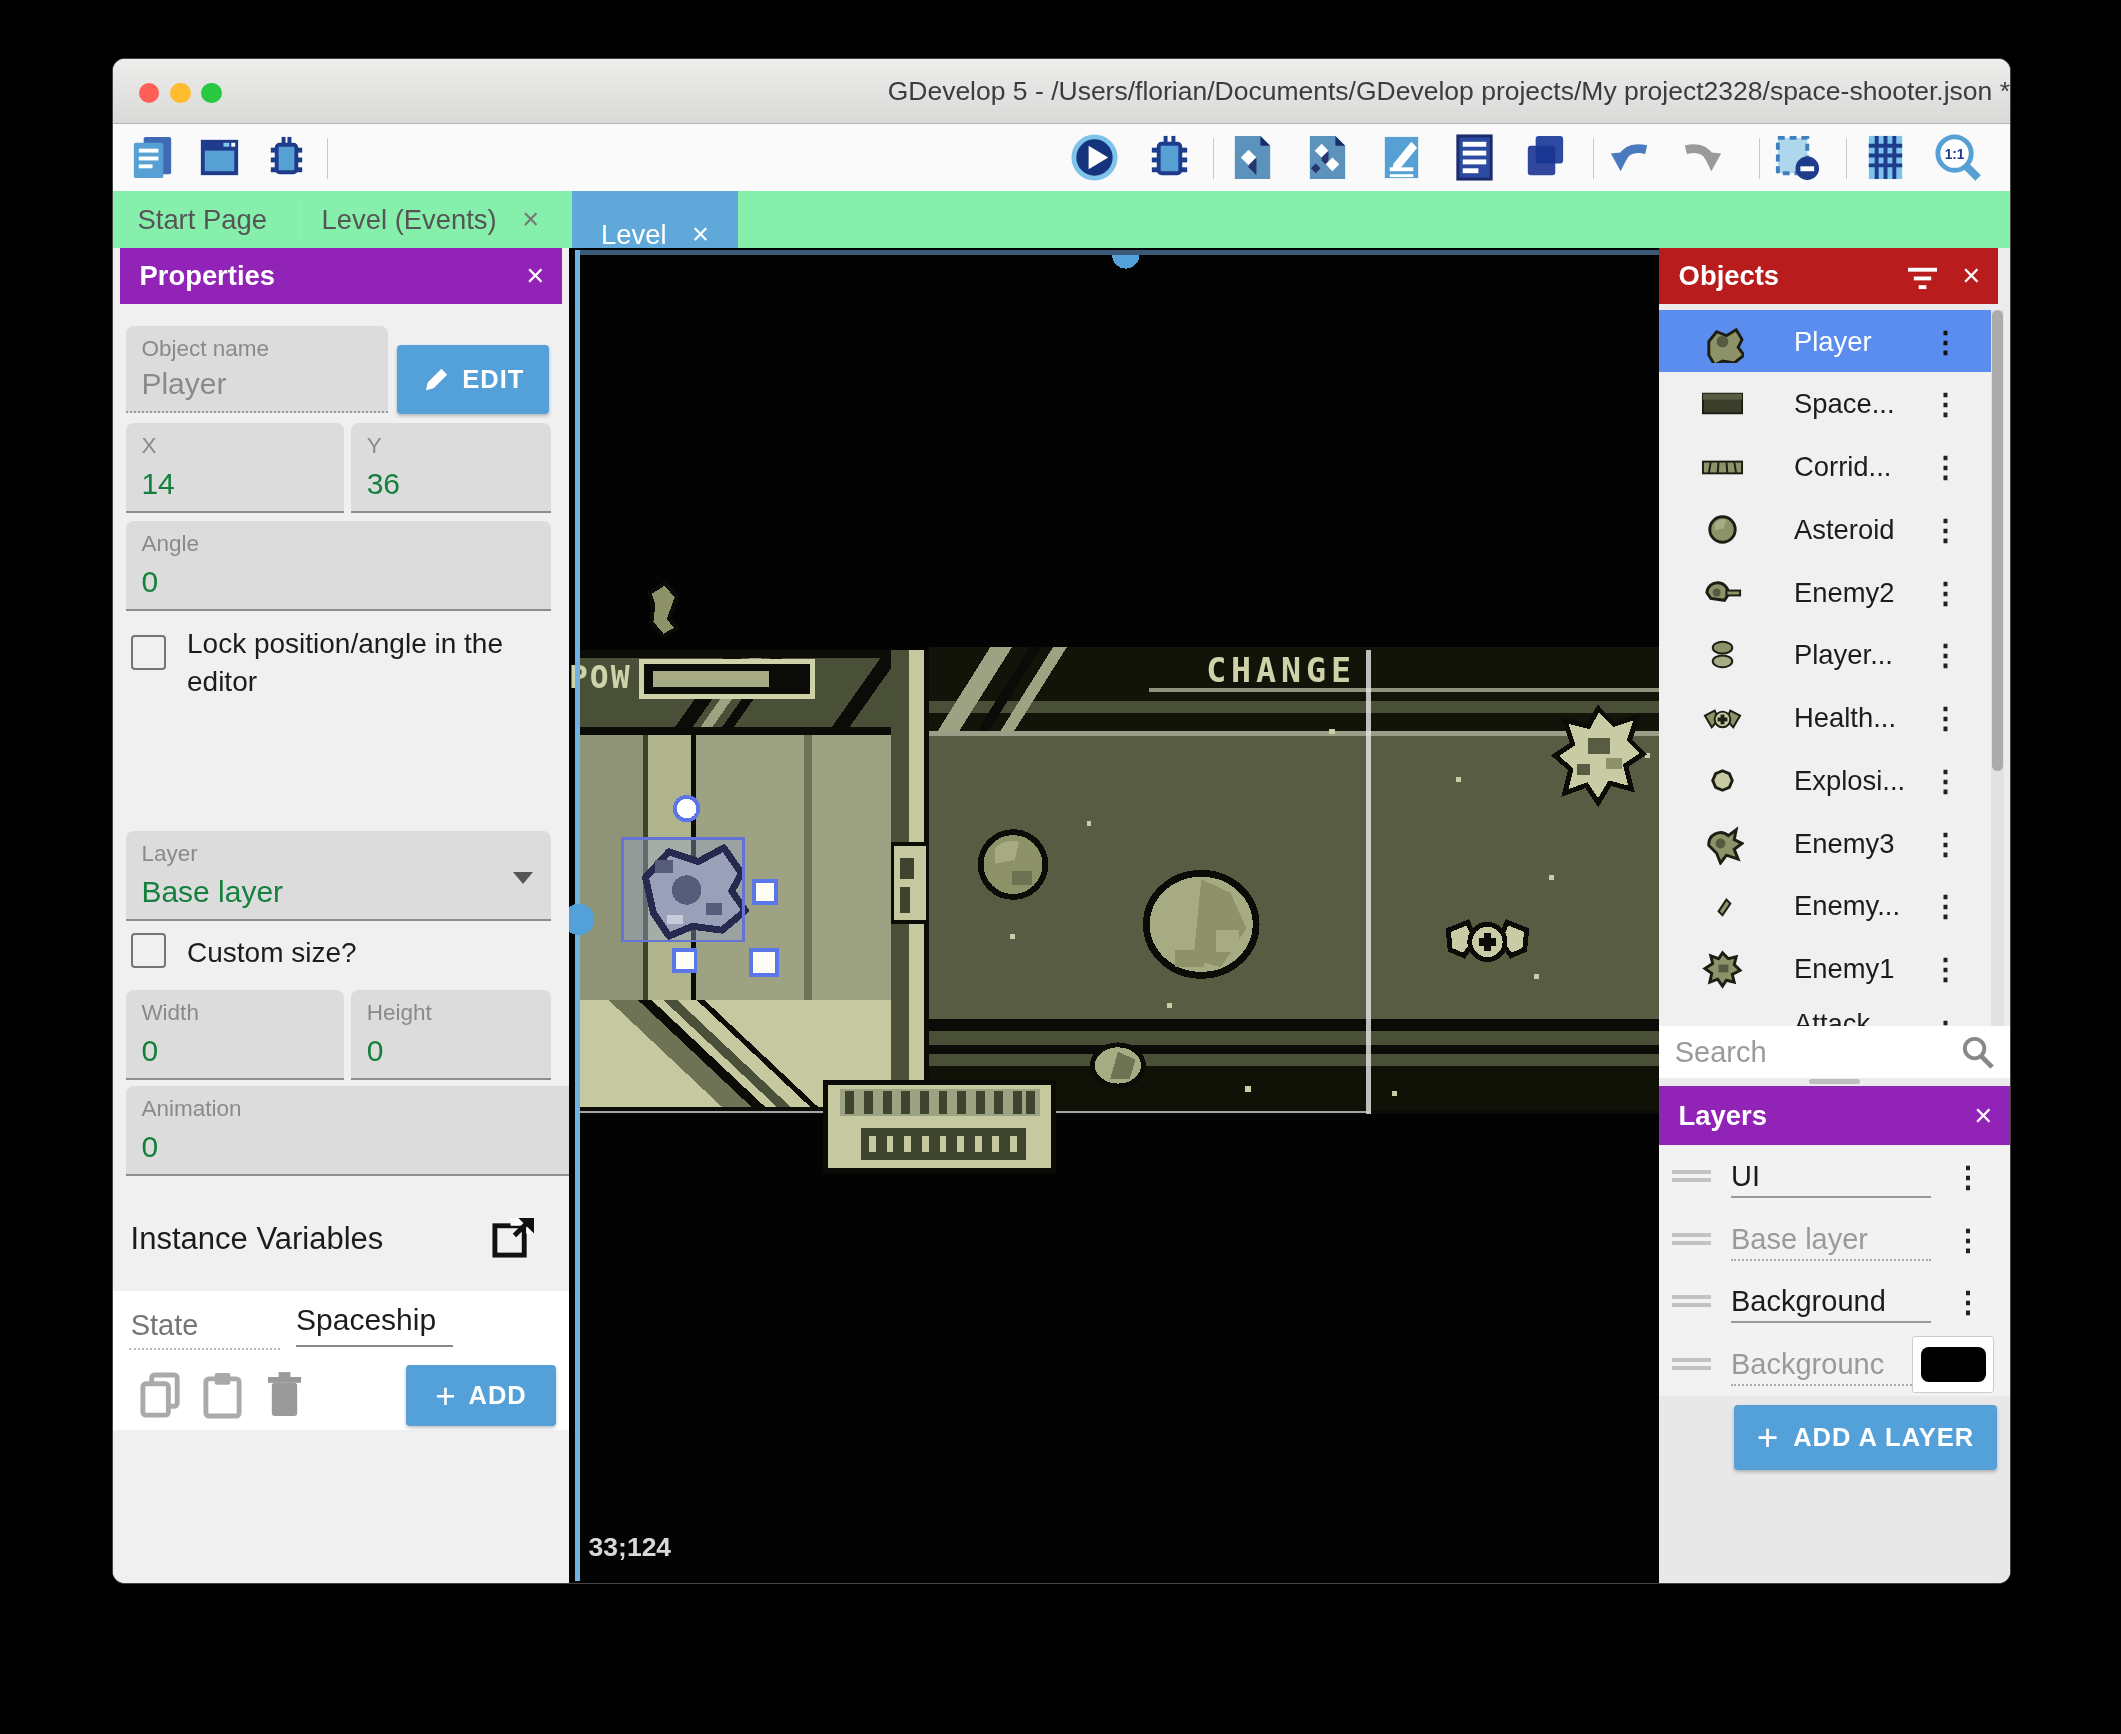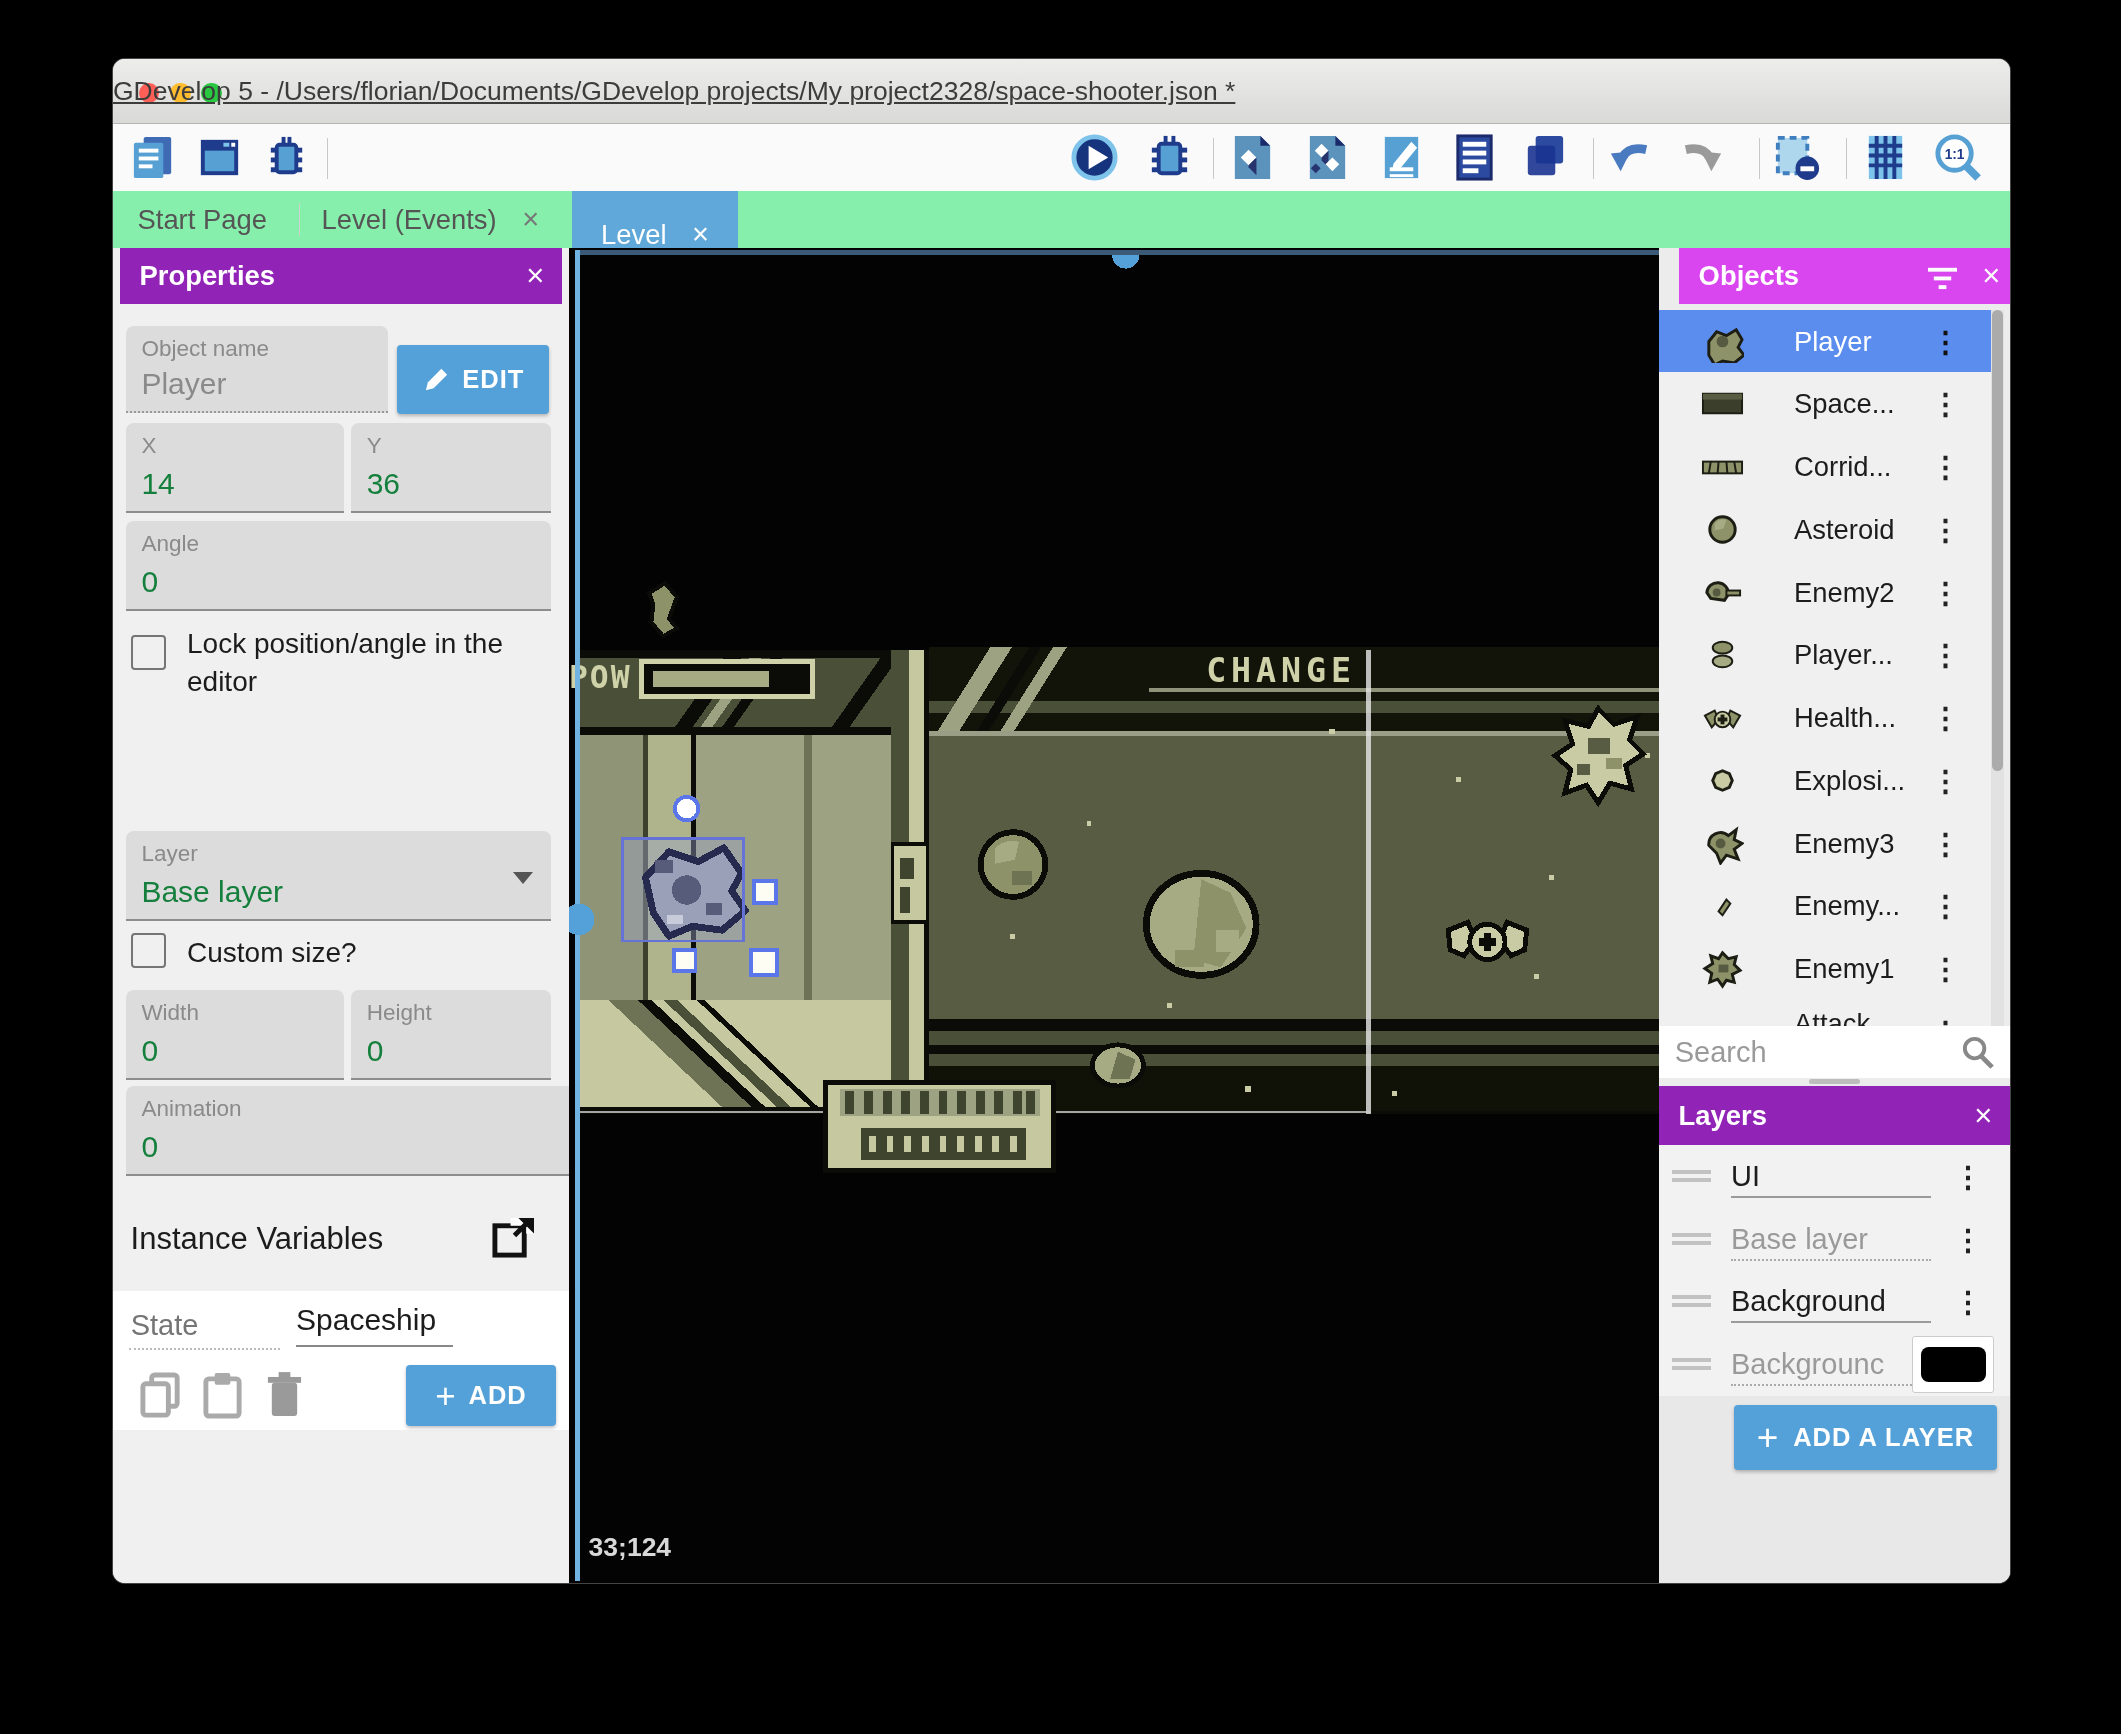--- a/index.html
+++ b/index.html
@@ -1,20 +1,20 @@
 <!DOCTYPE html>
 <html><head>
 <meta charset="utf-8">
 <style>
   html,body{margin:0;padding:0;background:#000;width:2121px;height:1735px;font-family:"Liberation Sans",sans-serif;-webkit-font-smoothing:antialiased;}
   #window{position:absolute;left:113px;top:59px;width:1897px;height:1524px;background:#efefef;border-radius:11.8px;overflow:hidden;box-shadow:0 0 0 1px #444;}
   
   #titlebar{position:absolute;left:0;top:0;width:100%;height:64px;background:linear-gradient(#ededec,#d9d9d8);border-bottom:1px solid #b5b5b5;}
   .tl{position:absolute;top:23.5px;width:20.6px;height:20.6px;border-radius:50%;}
-  #title-text{position:absolute;left:0;right:0;top:16.7px;text-align:left;font-size:26.5px;color:#3c3c3c;text-decoration:underline;}
+  #title-text{position:absolute;left:0;right:0;top:16.7px;text-align:right;font-size:26.5px;color:#3c3c3c;}
   
   #toolbar{position:absolute;left:0;top:65px;width:100%;height:68px;background:#fafafa;}
   .tbi{position:absolute;top:7.8px;width:51px;height:51px;}
   .tbsep{position:absolute;top:13.7px;width:1px;height:41px;background:#c8c8c8;}
   
   #tabbar{position:absolute;left:0;top:132px;width:100%;height:57px;background:#86efac;}
   .tab{position:absolute;top:0;height:57px;display:flex;align-items:center;font-size:27.4px;color:#555;}
   .tab .x{margin-left:25.5px;font-size:29px;color:#777;}
   .tab.active{background:#5fa8d9;color:#fff;}
   .tab.active .x{color:#fff;}
@@ -466,21 +466,21 @@
 
       <rect x="8" y="2" width="1104" height="5" fill="#3a5a77"></rect>
       <rect x="6" y="2" width="5" height="1358" fill="#70b2e2"></rect>
       <path d="M554 7 a14 14 0 0 0 28 0 z" fill="#54a0d8"></path>
       <circle cx="10" cy="685" r="16" fill="#54a0d8"></circle>
     </svg>
     <div id="coords">33;124</div>
   </div>
 
   <div id="rightpanel">
-    <div class="panel-head" style="left:0;top:0;width:339px;height:56px;background:#d946ef;margin-left:20px;">
+    <div class="panel-head" style="left:0;top:0;width:339px;height:56px;background:#b91c1c;">
       <span class="ttl">Objects</span>
       <svg width="33" height="29" style="margin-right:23.5px" viewBox="0 0 34 30">
           <rect x="2" y="6" width="30" height="4" fill="#fff"></rect>
           <rect x="8" y="15" width="18" height="4" fill="#fff"></rect>
           <rect x="13" y="24" width="8" height="4" fill="#fff"></rect>
         </svg>
       <span class="x">×</span>
     </div>
 
     <div class="obj-row sel" style="top:62px">

